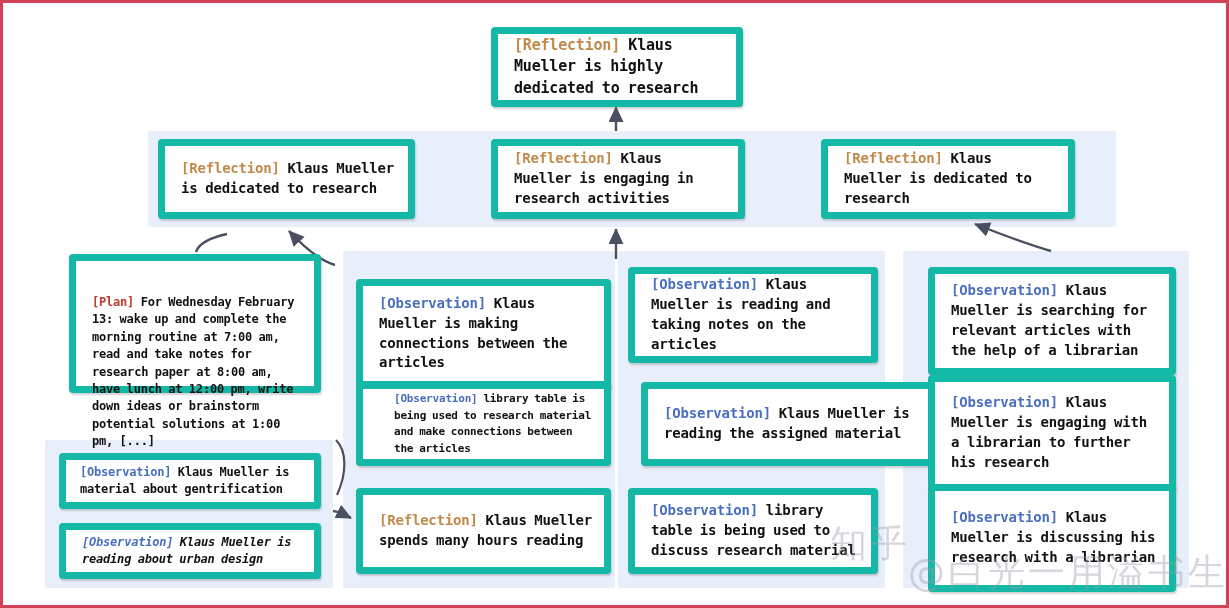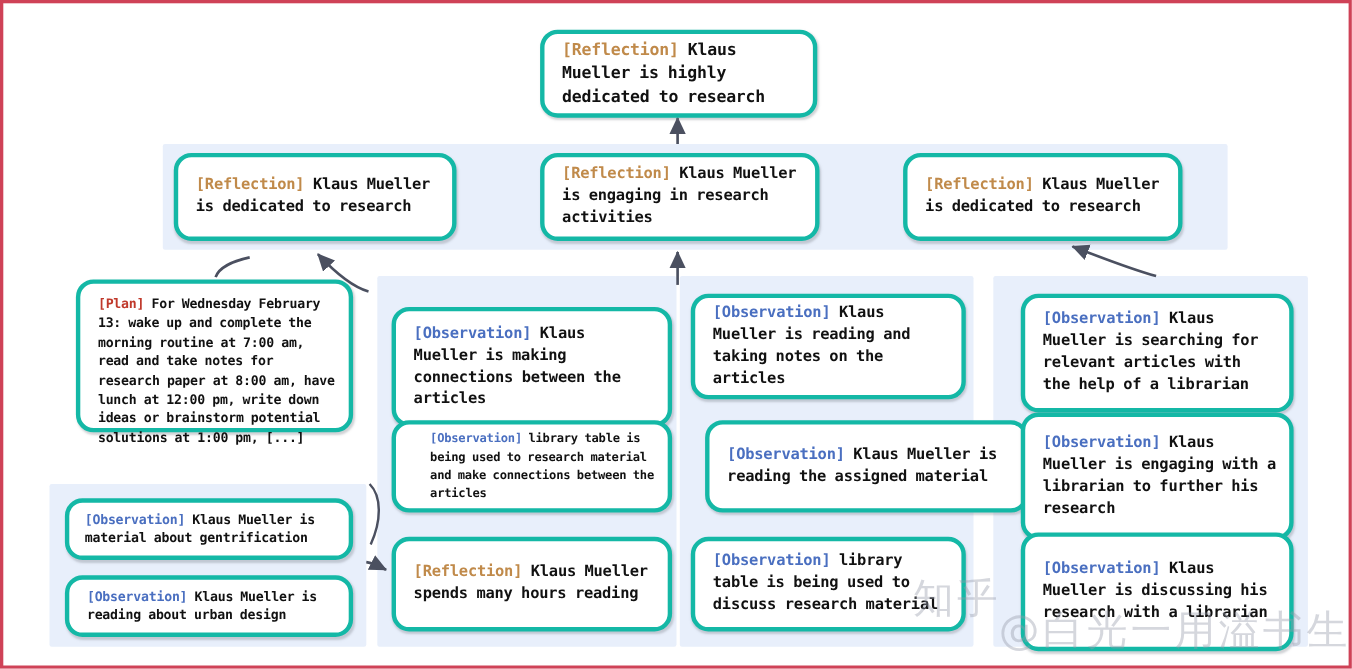--- a/index.html
+++ b/index.html
@@ -20,22 +20,22 @@
     border: 3px solid #cf4257;
   }
   .panel {
     position: absolute;
     background: #e8effb;
     border-radius: 2px;
   }
   .node {
     position: absolute;
     background: #ffffff;
-    border: 4px solid #14b8a6;
-    border-radius: 16px;
+    border: 7px solid #14b8a6;
+    border-radius: 4px;
     box-sizing: border-box;
     box-shadow: 1px 2px 2px rgba(120,125,135,0.35);
     display: flex;
     align-items: center;
     padding: 8px 12px 8px 16px;
     justify-content: center;
   }
   .node .txt {
     font-family: "DejaVu Sans Mono", "Liberation Mono", monospace;
     font-weight: bold;
@@ -123,32 +123,32 @@
     </div>
   </div>
 
   <div class="node" style="left:818px; top:136px; width:254px; height:80px;">
     <div class="txt fs14">
       <span class="tag-reflection">[Reflection]</span><span> Klaus Mueller is dedicated to research</span>
     </div>
   </div>
 
   <div class="node" style="left:66px; top:251px; width:252px; height:139px; align-items:flex-start; padding-top:10px;">
-    <div class="txt fs12" style="line-height:1.45;">
+    <div class="txt fs12" style="line-height:1.45;margin-top:23px;">
       <span class="tag-plan">[Plan]</span><span> For Wednesday February 13: wake up and complete the morning routine at 7:00 am, read and take notes for research paper at 8:00 am, have lunch at 12:00 pm, write down ideas or brainstorm potential solutions at 1:00 pm, [...]</span>
     </div>
   </div>
 
   <div class="node" style="left:56px; top:450px; width:262px; height:56px; padding-left:14px;">
     <div class="txt fs12">
       <span class="tag-observation">[Observation]</span><span> Klaus Mueller is material about gentrification</span>
     </div>
   </div>
 
-  <div class="node" style="left:56px; top:520px; width:262px; height:56px; ">
+  <div class="node" style="left:56px; top:520px; width:262px; height:56px; font-style:italic;">
     <div class="txt fs12">
       <span class="tag-observation">[Observation]</span><span> Klaus Mueller is reading about urban design</span>
     </div>
   </div>
 
   <div class="node" style="left:353px; top:276px; width:255px; height:109px;">
     <div class="txt fs14">
       <span class="tag-observation">[Observation]</span><span> Klaus Mueller is making connections between the articles</span>
     </div>
   </div>

